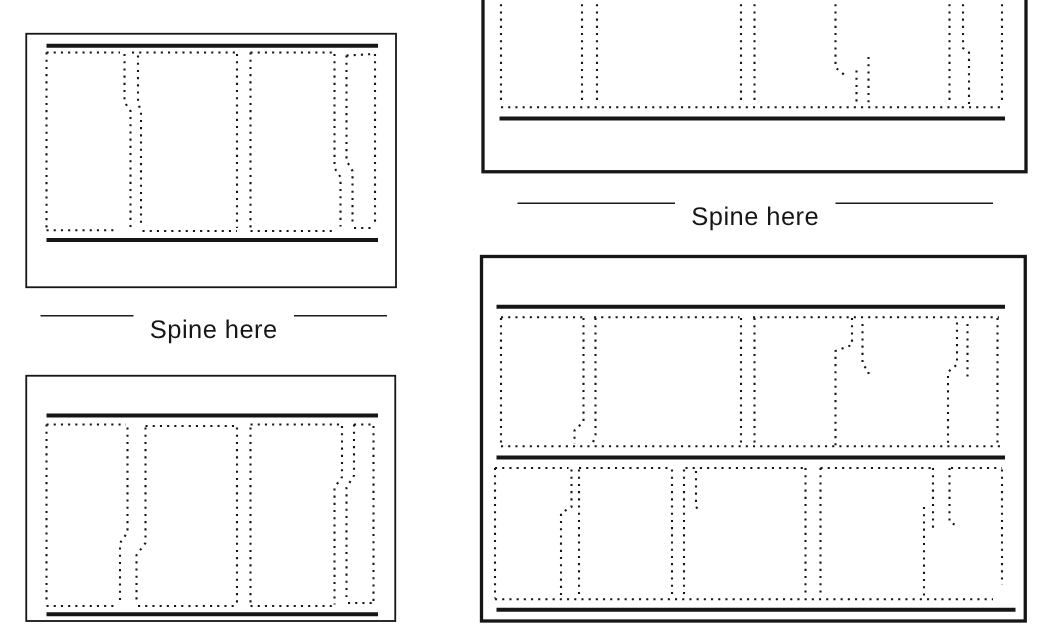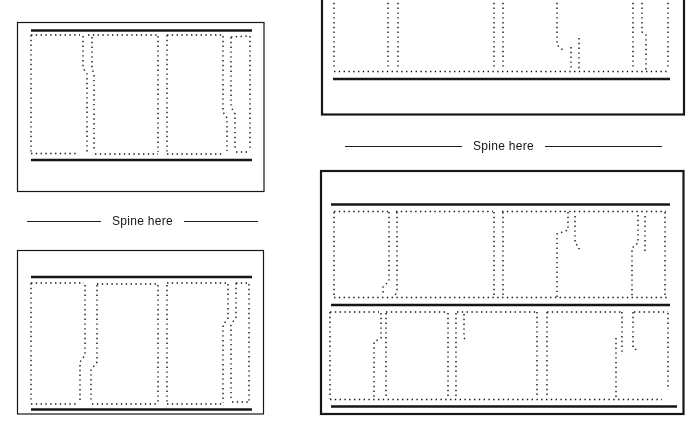--- a/index.html
+++ b/index.html
@@ -22,23 +22,22 @@
   .solid { fill: none; }
   .dot {
     fill: none;
     stroke-width: 1.4;
     stroke-dasharray: 1.4 3.4;
     stroke-linecap: butt;
   }
   .spine-label {
     position: absolute;
     display: flex;
-    align-items: center;
     height: 22px;
-    font-size: 12px;
+    font-size: 17px;
     letter-spacing: 0.3px;
     white-space: nowrap;
   }
   .spine-label .dash {
     flex: 1 1 auto;
     height: 0;
     border-top: 1.3px solid #1c1c1c;
   }
   .spine-label .label-text {
     padding: 0 11px;

